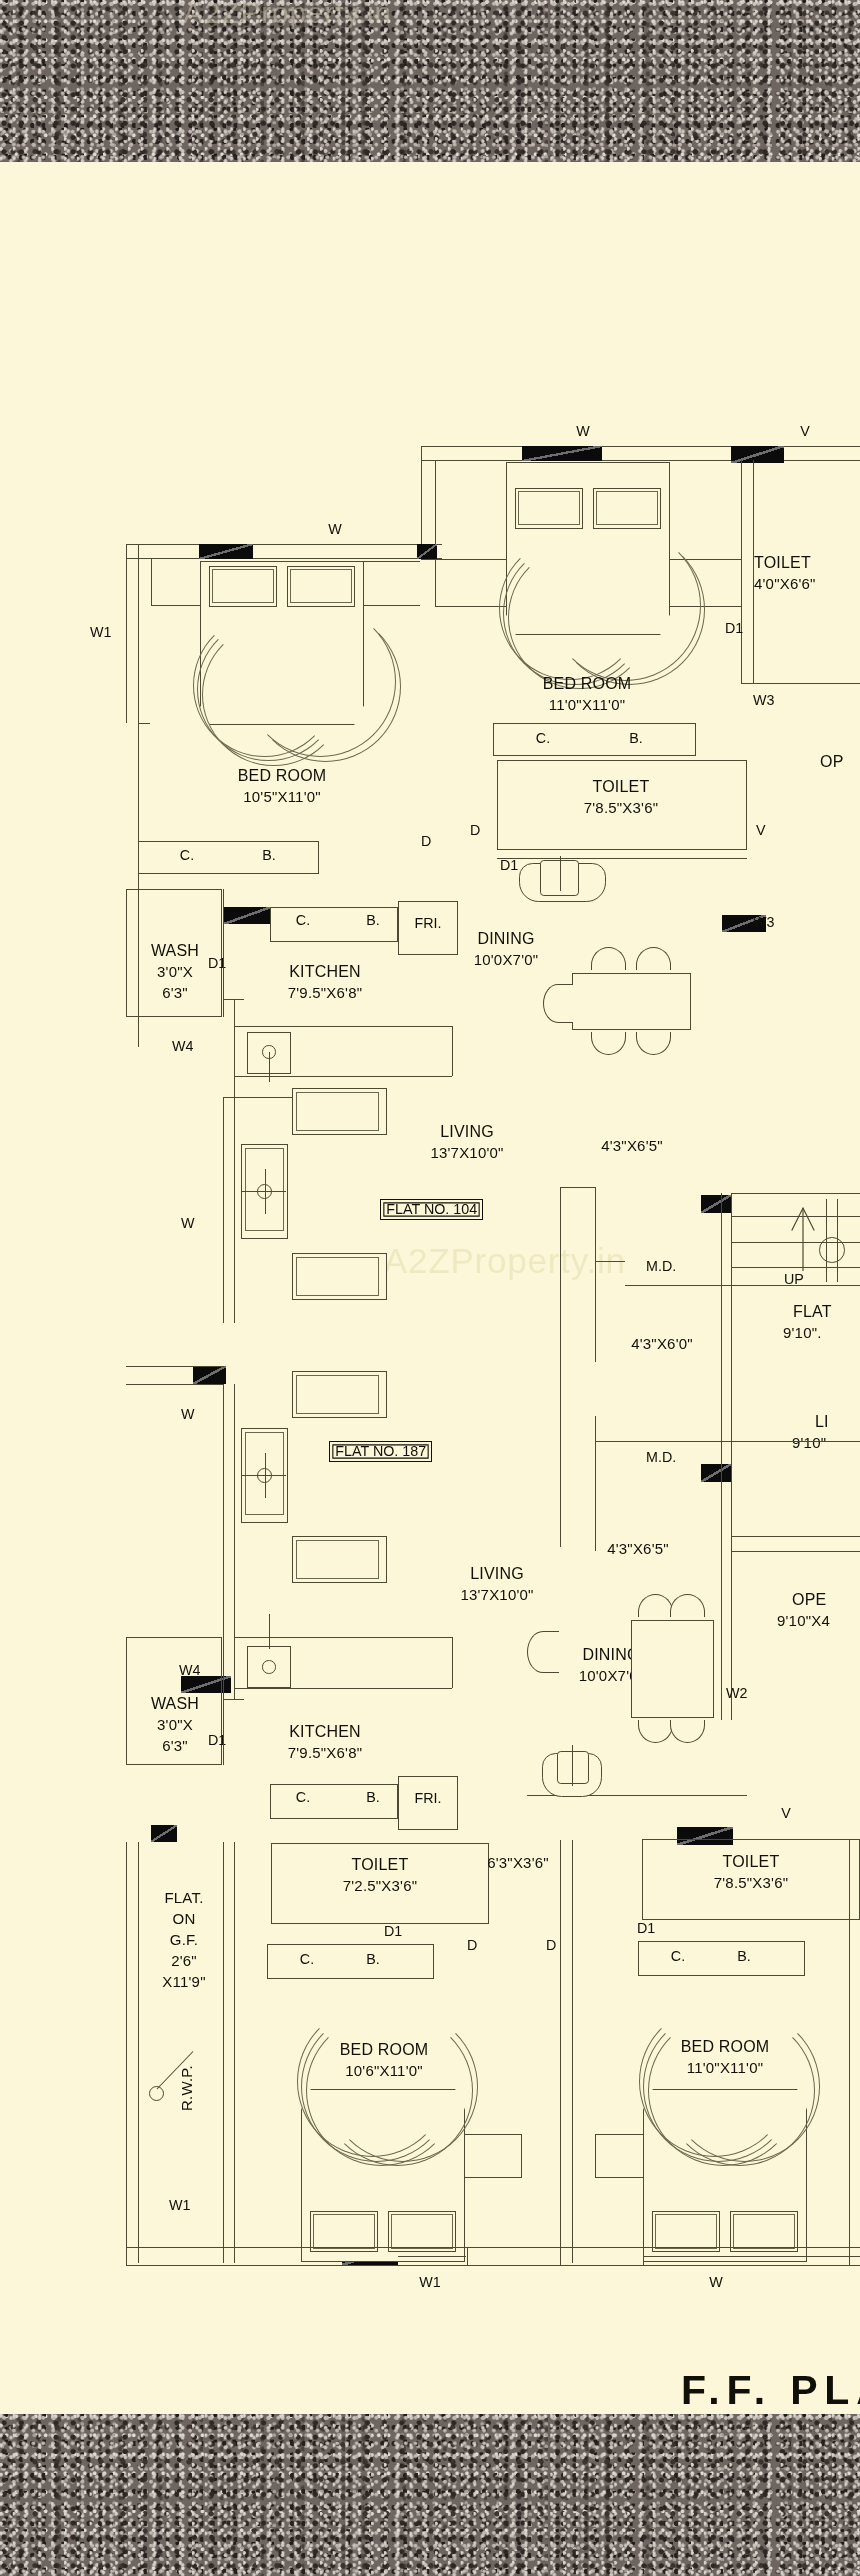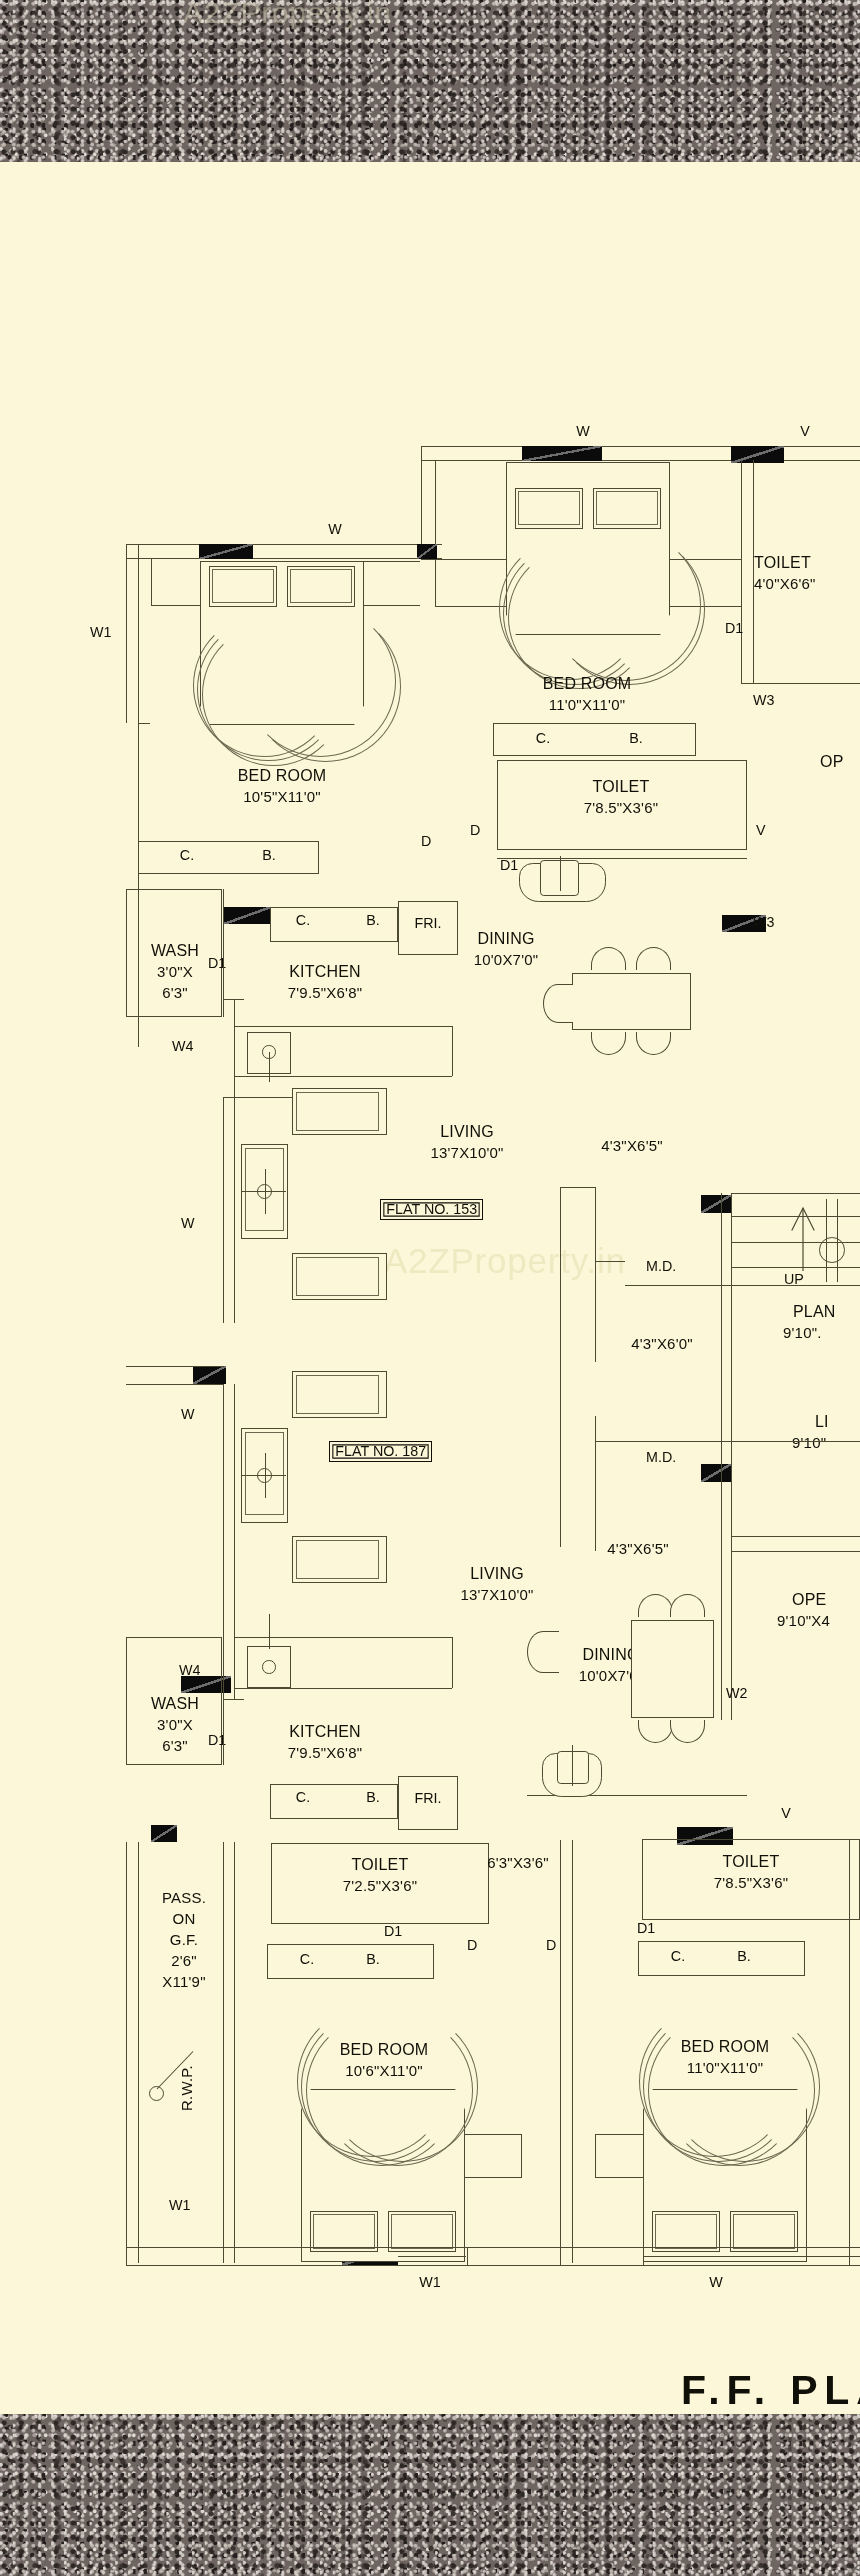--- a/index.html
+++ b/index.html
@@ -361,21 +361,21 @@
     <div class="sofa" style="left:292px; top:1091px; width:95px; height:47px;">
         <div class="sofa-inner"></div>
       </div>
     <div class="sink-ring" style="left:257px; top:1022px; width:15px; height:15px;"></div>
     <div class="line-h" style="left:242px; top:1029px; width:44px;"></div>
     <div class="line-v" style="left:265px; top:1007px; height:45px;"></div>
 
     <div class="lbl room-name c" style="left:467px; top:962px;">LIVING</div>
     <div class="lbl room-dim c" style="left:467px; top:983px;">13'7X10'0"</div>
 
-    <div class="flatbox" style="left:380px; top:1037px;">FLAT NO. 153</div>
+    <div class="flatbox" style="left:380px; top:1037px;">FLAT NO. 104</div>
 
     <div class="lbl tag" style="left:181px; top:1054px;">W</div>
 
     <div class="line-v" style="left:560px; top:1025px; height:207px;"></div>
     <div class="line-v" style="left:595px; top:1025px; height:175px;"></div>
     <div class="line-h" style="left:560px; top:1025px; width:35px;"></div>
     <div class="line-h" style="left:595px; top:1099px; width:30px;"></div>
     <div class="line-h" style="left:625px; top:1123px; width:236px;"></div>
     <div class="lbl tag" style="left:646px; top:1097px;">M.D.</div>
     <div class="lbl room-dim c" style="left:662px; top:1174px;">4'3"X6'0"</div>
@@ -386,21 +386,21 @@
     <div class="line-h" style="left:731px; top:1105px; width:129px;"></div>
     <svg class="stair-arrow" style="left:787px; top:1040px; width:32px; height:72px;" viewBox="0 0 42 96">
       <polyline points="6,38 21,8 36,38" fill="none" stroke="#4d4a33" stroke-width="1.6"></polyline>
       <line x1="21" y1="8" x2="21" y2="92" stroke="#4d4a33" stroke-width="1.6"></line>
     </svg>
     <div class="line-v" style="left:826px; top:1037px; height:83px;"></div>
     <div class="line-v" style="left:837px; top:1037px; height:83px;"></div>
     <div class="sink-ring" style="left:819px; top:1075px; width:25.6px; height:25.6px;"></div>
     <div class="lbl tag" style="left:784px; top:1110px;">UP</div>
 
-    <div class="lbl room-name" style="left:793px; top:1142px;">PLAN</div>
+    <div class="lbl room-name" style="left:793px; top:1142px;">FLAT</div>
     <div class="lbl room-dim" style="left:783px; top:1163px;">9'10".</div>
 
     <div class="lbl room-name" style="left:815px; top:1252px;">LI</div>
     <div class="lbl room-dim" style="left:792px; top:1273px;">9'10"</div>
 
     <div class="lbl room-name" style="left:820px; top:592px;">OP</div>
     <div class="lbl room-name" style="left:792px; top:1430px;">OPE</div>
     <div class="lbl room-dim" style="left:777px; top:1451px;">9'10"X4</div>
 
     <div class="line-h" style="left:731px; top:1374px; width:129px;"></div>
@@ -491,21 +491,21 @@
 
     <div class="wall" style="left:267px; top:1782px; width:167px; height:35px;"></div>
     <div class="lbl tag c" style="left:307px; top:1790px;">C.</div>
     <div class="lbl tag c" style="left:373px; top:1790px;">B.</div>
 
     <div class="line-v" style="left:126px; top:1680px; height:421px;"></div>
     <div class="line-v" style="left:138px; top:1680px; height:421px;"></div>
     <div class="line-v" style="left:223px; top:1680px; height:421px;"></div>
     <div class="line-v" style="left:234px; top:1680px; height:421px;"></div>
 
-    <div class="lbl room-dim c" style="left:184px; top:1728px;">PASS.</div>
+    <div class="lbl room-dim c" style="left:184px; top:1728px;">FLAT.</div>
     <div class="lbl room-dim c" style="left:184px; top:1749px;">ON</div>
     <div class="lbl room-dim c" style="left:184px; top:1770px;">G.F.</div>
     <div class="lbl room-dim c" style="left:184px; top:1791px;">2'6"</div>
     <div class="lbl room-dim c" style="left:184px; top:1812px;">X11'9"</div>
 
     <div class="lbl room-dim rot90" style="left:179px; top:1949px;">R.W.P.</div>
     <div class="sink-ring" style="left:149px; top:1924px; width:15px; height:15px;"></div>
     <svg style="position:absolute; left:154px; top:1885px; width:45px; height:45px;" viewBox="0 0 60 60">
       <line x1="4" y1="56" x2="52" y2="6" stroke="#4d4a33" stroke-width="1.4"></line>
     </svg>

